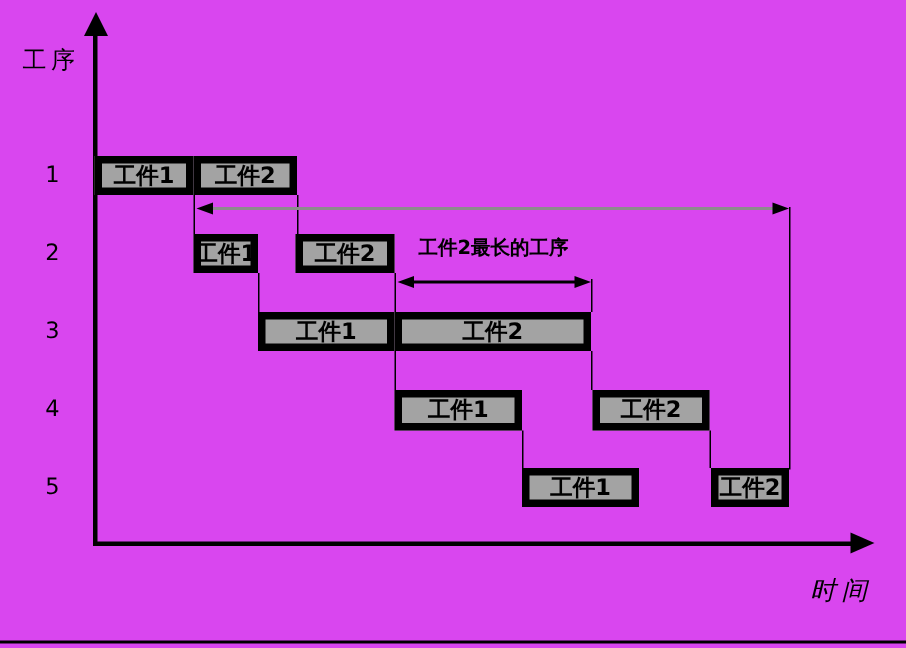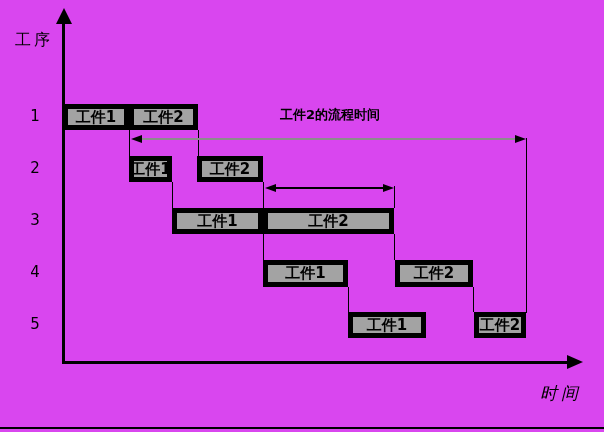--- a/index.html
+++ b/index.html
@@ -41,21 +41,21 @@
 <div class="canvas">
 
   <div class="yaxis-label">工序</div>
   <div class="yaxis-line"></div>
   <div class="yaxis-head"></div>
 
   <div class="xaxis-line"></div>
   <div class="xaxis-head"></div>
   <div class="xaxis-label">时间</div>
 
-  <div class="flow-label">工件2的流程时间</div>
+  <div class="longest-label">工件2最长的工序</div>
 
   <div id="gen-layer">
       <div class="rowlabel" style="left: 23px; top: 107px;">1</div>
       <div class="rowlabel" style="left: 23px; top: 159px;">2</div>
       <div class="rowlabel" style="left: 23px; top: 211px;">3</div>
       <div class="rowlabel" style="left: 23px; top: 263px;">4</div>
       <div class="rowlabel" style="left: 23px; top: 315px;">5</div>
       <div class="bar" style="left: 63px; top: 104px; width: 66px; height: 26px; background: rgb(163, 163, 163); border-color: rgb(0, 0, 0);">工件1</div>
       <div class="bar" style="left: 129px; top: 104px; width: 69px; height: 26px; background: rgb(163, 163, 163); border-color: rgb(0, 0, 0);">工件2</div>
       <div class="bar" style="left: 129px; top: 156px; width: 43px; height: 26px; background: rgb(163, 163, 163); border-color: rgb(0, 0, 0);">工件1</div>

